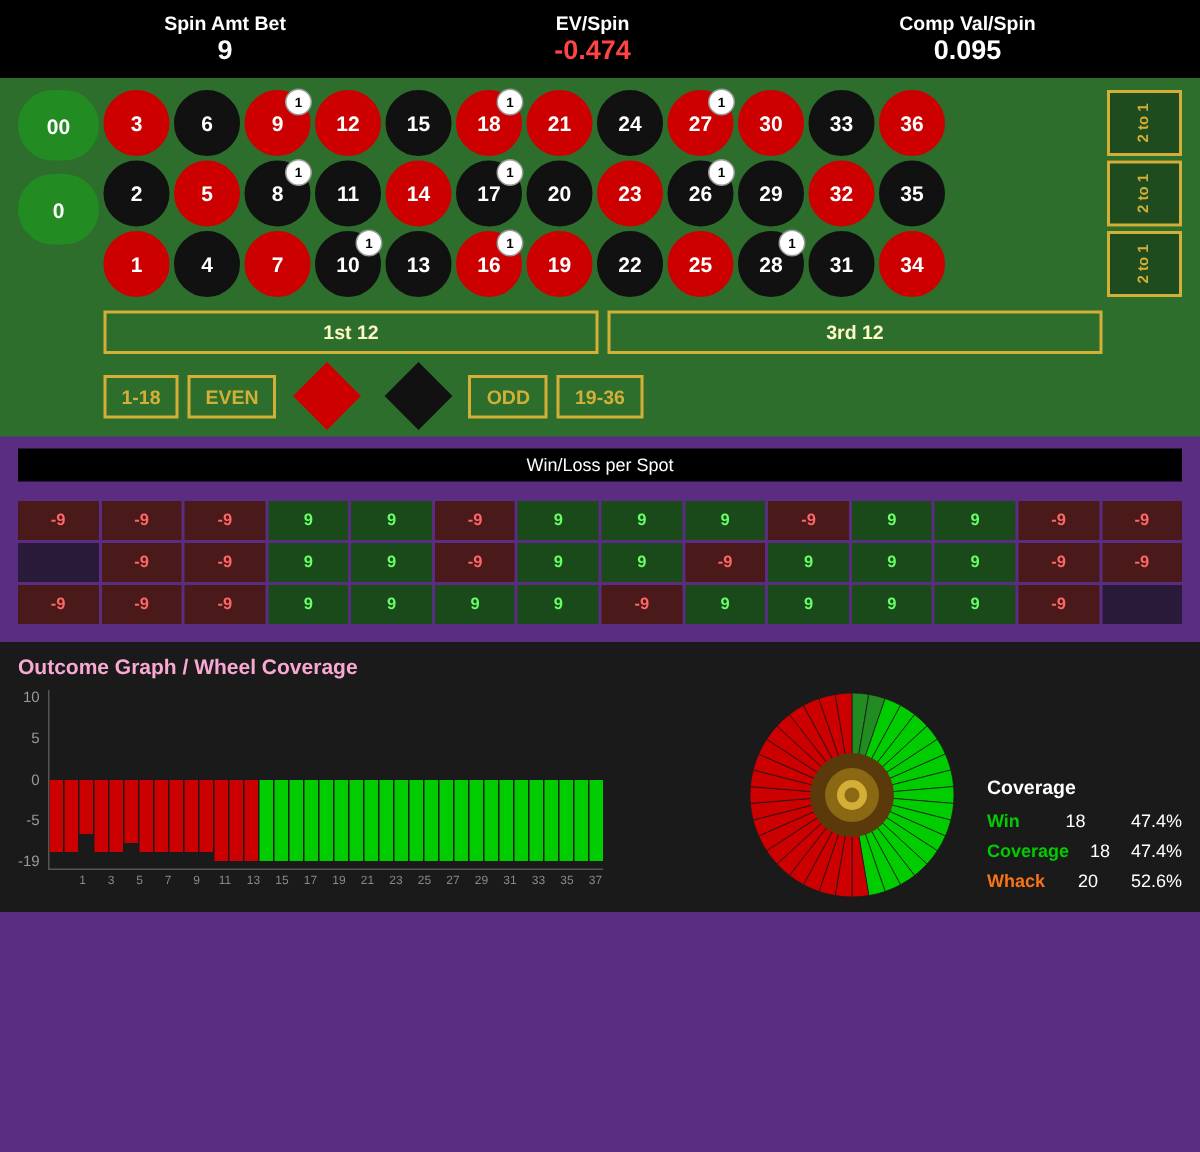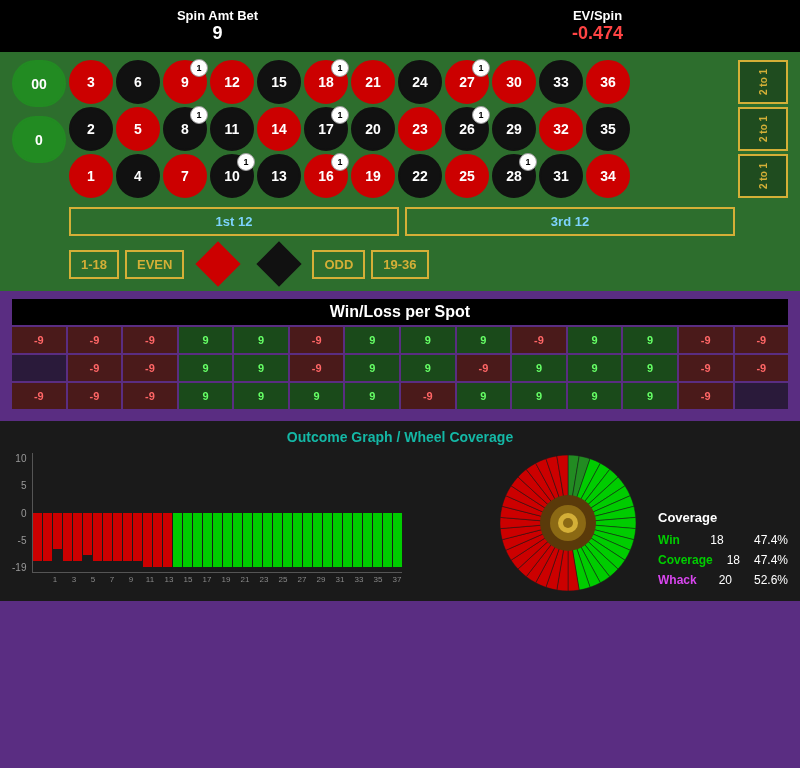--- a/index.html
+++ b/index.html
@@ -112,21 +112,21 @@
     }
 
     .dozens-row {
       display: flex;
       gap: 6px;
       margin-top: 6px;
     }
 
     .dozen-btn {
       border: 2px solid #d4af37;
-      color: #7dd3fc;
+      color: #fef9c3;
       background: transparent;
       padding: 5px 0;
       font-size: 13px;
       font-weight: bold;
       text-align: center;
       cursor: pointer;
       flex: 1;
     }
 
     .outside-btn {
@@ -151,23 +151,23 @@
     .winloss-section {
       background: #5a2d82;
       padding: 8px 12px;
     }
 
     .winloss-title {
       background: #000;
       color: #fff;
       text-align: center;
       padding: 4px;
-      font-size: 16px;
-      font-weight: bold;
-      margin-bottom: 2px;
+      font-size: 12px;
+      font-weight: normal;
+      margin-bottom: 13px;
     }
 
     .winloss-grid {
       display: flex;
       flex-direction: column;
       gap: 2px;
     }
 
     .winloss-row {
       display: flex;
@@ -195,22 +195,21 @@
     }
 
     
     .outcome-section {
       background: #1a1a1a;
       padding: 8px 12px;
       margin-top: 4px;
     }
 
     .outcome-title {
-      color: #14b8a6;
-      text-align: center;
+      color: #f9a8d4;
       font-size: 14px;
       font-weight: bold;
       margin-bottom: 8px;
     }
 
     .outcome-content {
       display: flex;
       gap: 10px;
       align-items: flex-end;
     }
@@ -263,21 +262,21 @@
       justify-content: space-between;
       margin-bottom: 6px;
     }
 
     .cov-label {
       font-size: 12px;
       font-weight: bold;
     }
     .cov-label.win { color: #00cc00; }
     .cov-label.jackpot { color: #00cc00; }
-    .cov-label.whack { color: #d946ef; }
+    .cov-label.whack { color: #f97316; }
 
     .cov-num { color: #fff; font-size: 12px; }
     .cov-pct { color: #fff; font-size: 12px; }
 
     
     .table-wrapper {
       display: flex;
       flex-direction: row;
       align-items: flex-start;
     }
@@ -305,20 +304,24 @@
 <body>
 
 <div class="header">
   <div class="header-section">
     <div class="header-label">Spin Amt Bet</div>
     <div class="header-value normal">9</div>
   </div>
   <div class="header-section">
     <div class="header-label">EV/Spin</div>
     <div class="header-value negative">-0.474</div>
+  </div>
+  <div class="header-section">
+    <div class="header-label">Comp Val/Spin</div>
+    <div class="header-value positive">0.095</div>
   </div>
 </div>
 
 <div class="roulette-section">
   <div class="table-wrapper">
 
     <div class="zeros-col">
       <div class="cell green" style="height:47px;margin-bottom:0;">00</div>
       <div style="height:3px;"></div>
       <div class="cell green" style="height:47px;">0</div>

